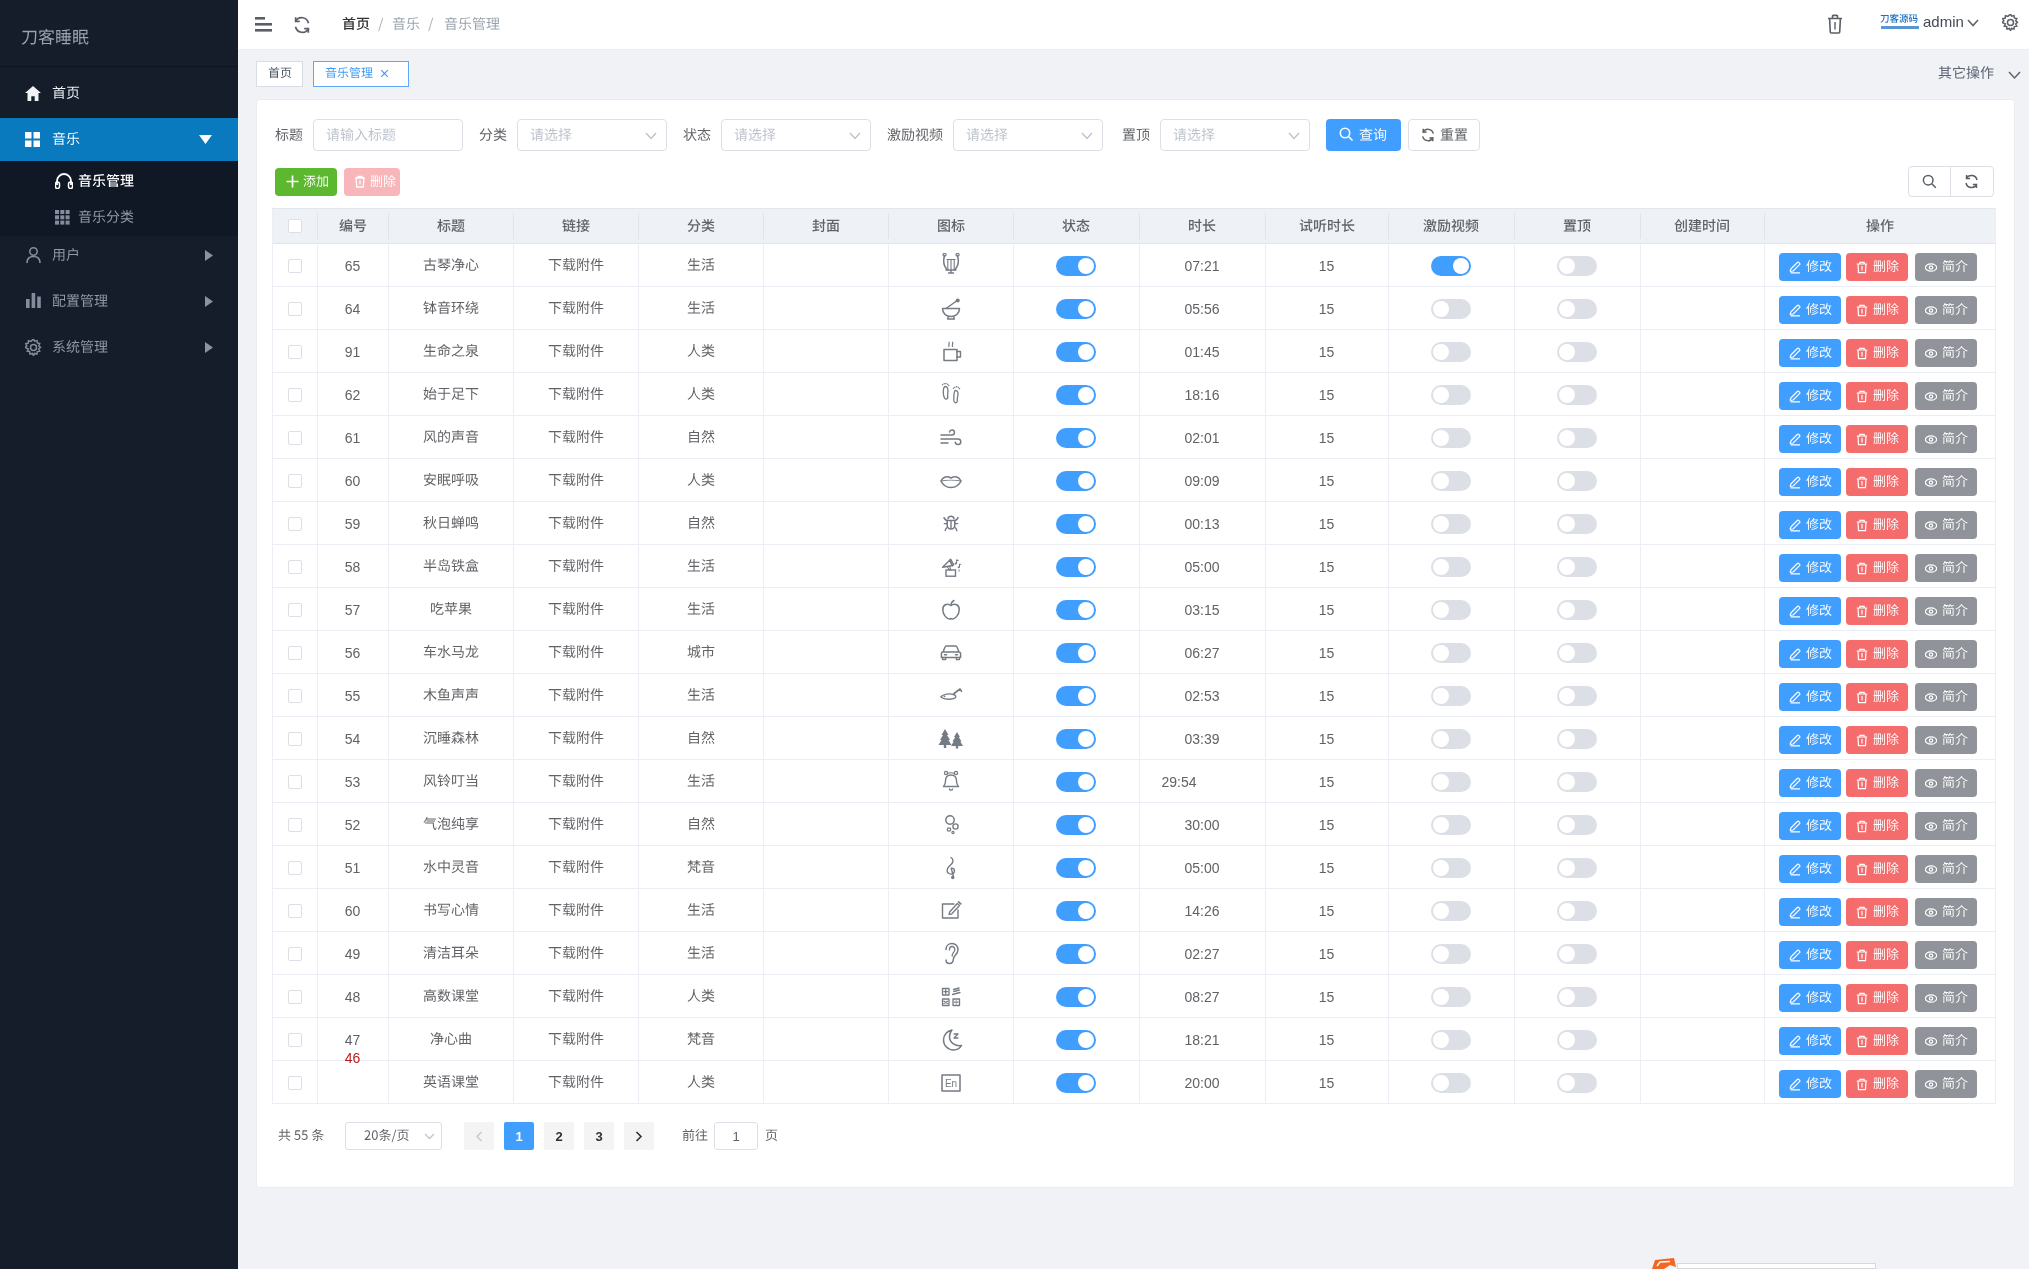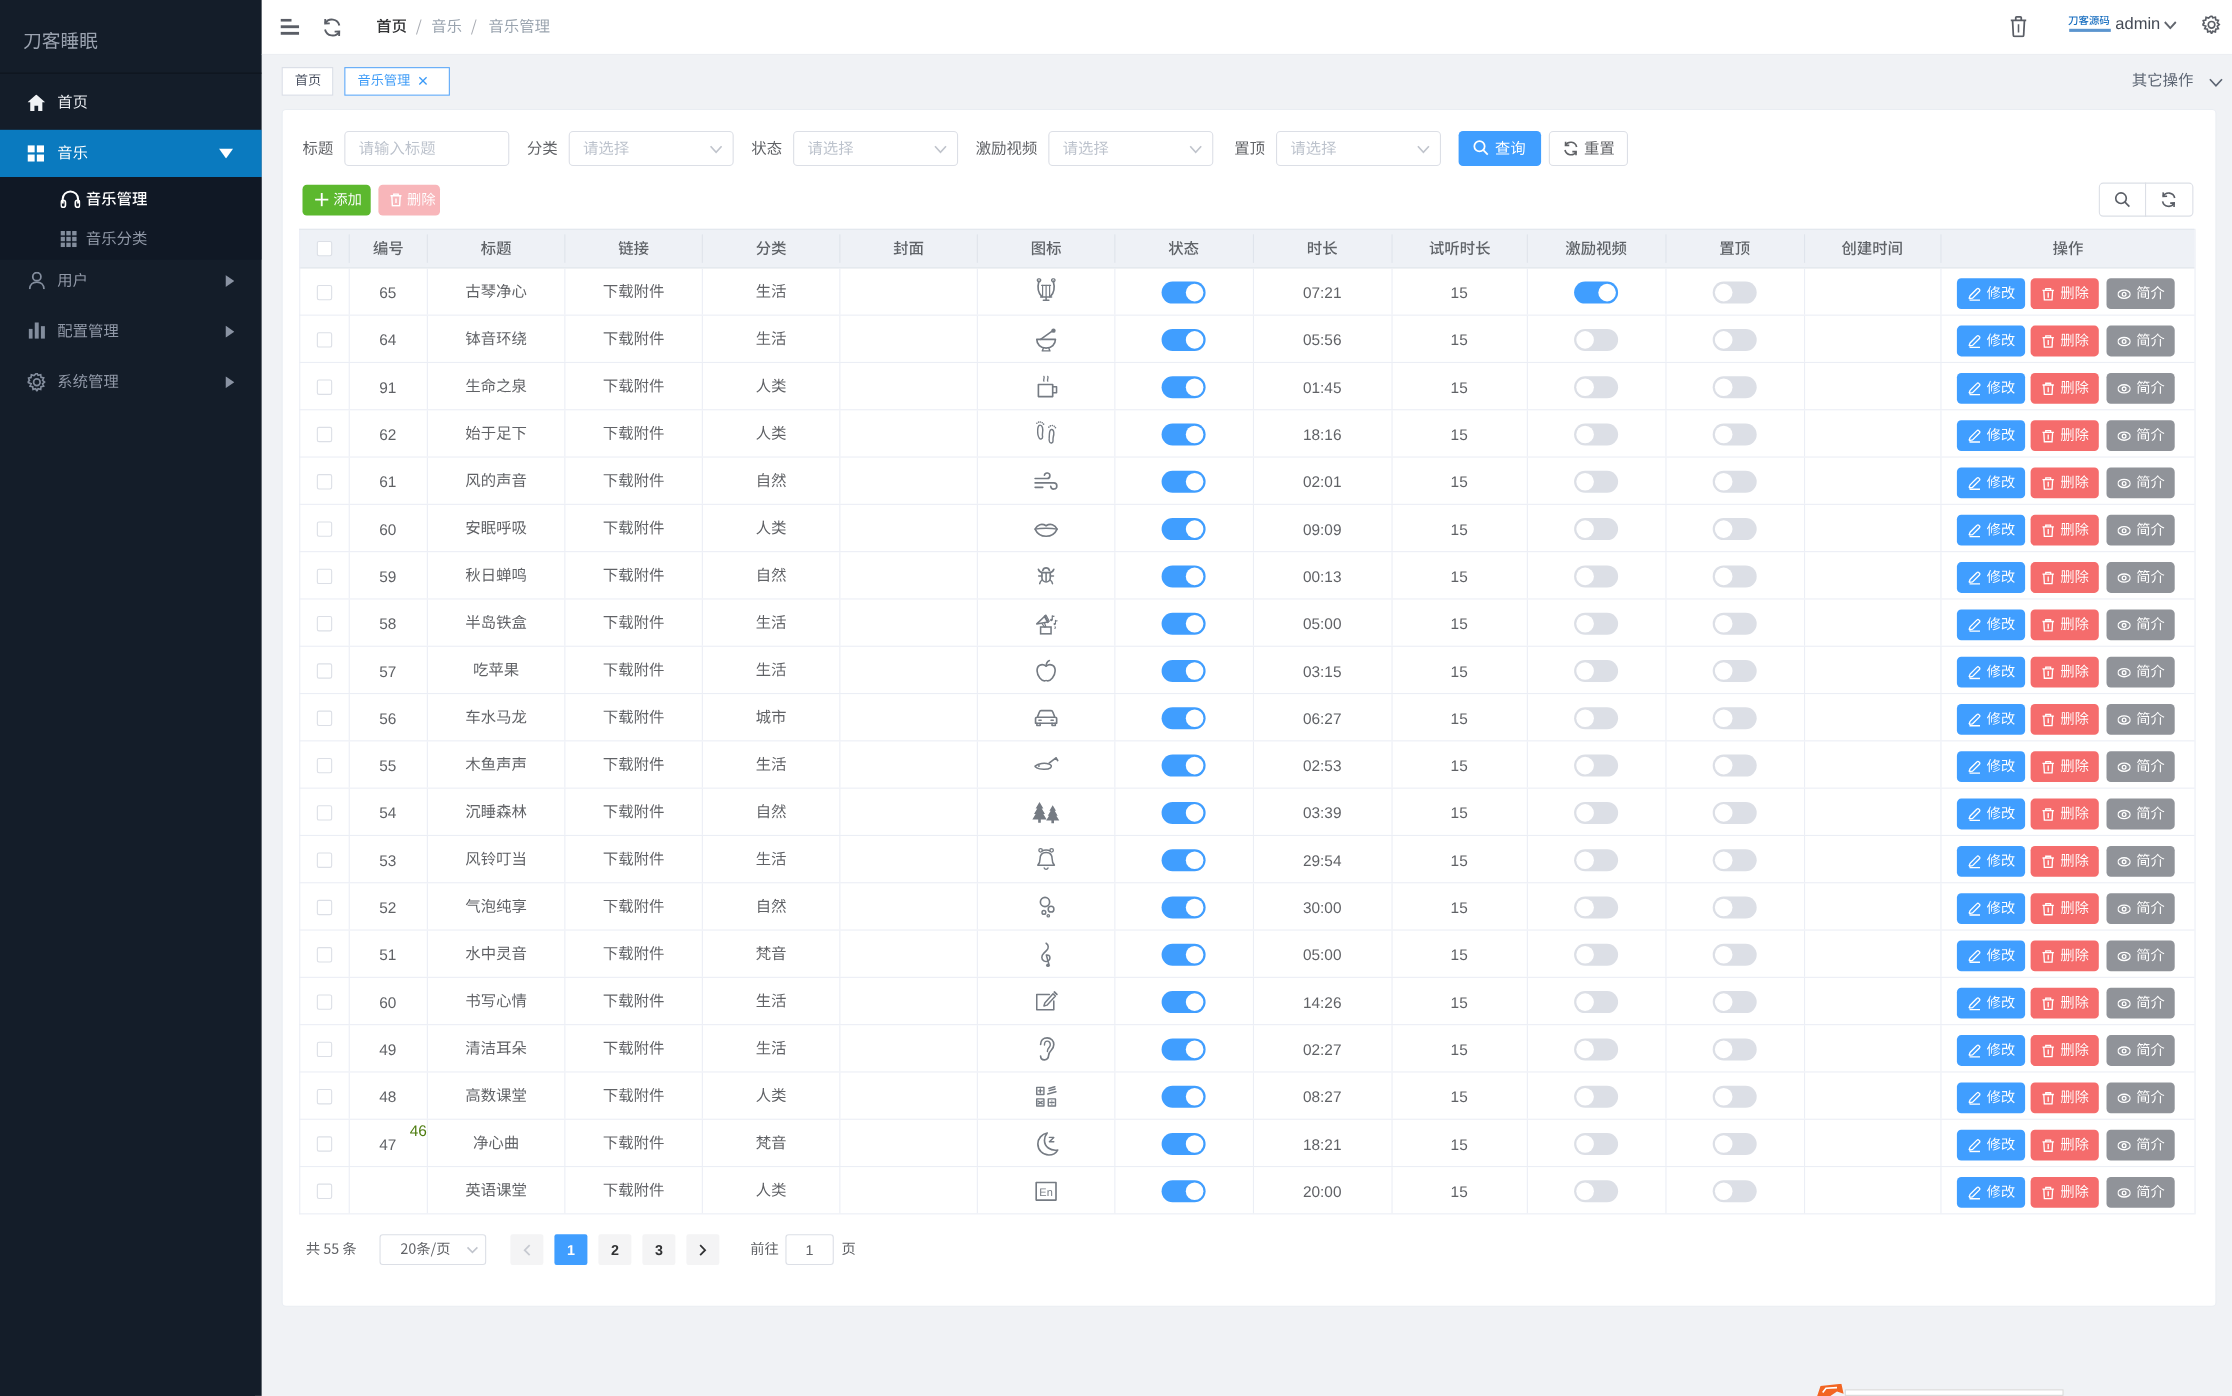--- a/index.html
+++ b/index.html
@@ -2067,21 +2067,21 @@
       <svg width="26" height="26" viewBox="0 0 26 26" style="display:block;">
         <path d="M13 6 C9 6 7.5 9 7.5 12 C7.5 15 6.5 16.5 5.5 17.5 H20.5 C19.5 16.5 18.5 15 18.5 12 C18.5 9 17 6 13 6 Z" fill="none" stroke="#757b83" stroke-width="1.4" stroke-linecap="round" stroke-linejoin="round"></path>
         <path d="M11.3 20 a1.8 1.8 0 0 0 3.4 0" fill="none" stroke="#757b83" stroke-width="1.3" stroke-linecap="round" stroke-linejoin="round"></path>
         <circle cx="8" cy="4" r="1.6" fill="none" stroke="#757b83" stroke-width="1.2"></circle>
         <circle cx="18" cy="4" r="1.6" fill="none" stroke="#757b83" stroke-width="1.2"></circle>
         <path d="M9.5 4.5 C11 3.5 15 3.5 16.5 4.5" fill="none" stroke="#757b83" stroke-width="1.2" stroke-linecap="round" stroke-linejoin="round"></path>
       </svg>
     </div>
 <div style="position:absolute;left:1056px;top:771.5px;width:40px;height:20px;background:#409eff;border-radius:10px"></div>
 <div style="position:absolute;left:1078px;top:773.5px;width:16px;height:16px;background:#fff;border-radius:8px"></div>
-<div style="position:absolute;left:1139px;top:773.5px;width:126px;font:14px 'Liberation Sans',sans-serif;color:#606266;text-align:center">29:54</div>
+<div style="position:absolute;left:1116px;top:773.5px;width:126px;font:14px 'Liberation Sans',sans-serif;color:#606266;text-align:center">29:54</div>
 <div style="position:absolute;left:1265px;top:773.5px;width:123px;font:14px 'Liberation Sans',sans-serif;color:#606266;text-align:center">15</div>
 <div style="position:absolute;left:1431px;top:771.5px;width:40px;height:20px;background:#dcdfe6;border-radius:10px"></div>
 <div style="position:absolute;left:1433px;top:773.5px;width:16px;height:16px;background:#fff;border-radius:8px"></div>
 <div style="position:absolute;left:1557px;top:771.5px;width:40px;height:20px;background:#dcdfe6;border-radius:10px"></div>
 <div style="position:absolute;left:1559px;top:773.5px;width:16px;height:16px;background:#fff;border-radius:8px"></div>
 <div style="position:absolute;left:1779px;top:769px;width:62px;height:28px;background:#409eff;border-radius:4px"></div>
 <div style="position:absolute;left:1789px;top:777px;">
       <svg width="12" height="13" viewBox="0 0 12 13" style="display:block;">
         <path d="M1 10.5 L2 7.8 L8.3 1.5 a1.1 1.1 0 0 1 1.6 0 l0.6 0.6 a1.1 1.1 0 0 1 0 1.6 L4.2 10 L1 10.5 M1.5 11.8 H11" fill="none" stroke="#fff" stroke-width="1.2"></path>
       </svg>
@@ -2743,21 +2743,21 @@
 <div style="position:absolute;left:763px;top:1061px;width:1px;height:42px;background:#ebeef5"></div>
 <div style="position:absolute;left:888px;top:1061px;width:1px;height:42px;background:#ebeef5"></div>
 <div style="position:absolute;left:1013px;top:1061px;width:1px;height:42px;background:#ebeef5"></div>
 <div style="position:absolute;left:1139px;top:1061px;width:1px;height:42px;background:#ebeef5"></div>
 <div style="position:absolute;left:1265px;top:1061px;width:1px;height:42px;background:#ebeef5"></div>
 <div style="position:absolute;left:1388px;top:1061px;width:1px;height:42px;background:#ebeef5"></div>
 <div style="position:absolute;left:1514px;top:1061px;width:1px;height:42px;background:#ebeef5"></div>
 <div style="position:absolute;left:1640px;top:1061px;width:1px;height:42px;background:#ebeef5"></div>
 <div style="position:absolute;left:1764px;top:1061px;width:1px;height:42px;background:#ebeef5"></div>
 <div style="position:absolute;left:288px;top:1075.5px;width:14px;height:14px;background:#fff;border:1px solid #dcdfe6;border-radius:2px;box-sizing:border-box"></div>
-<div style="position:absolute;left:317px;top:1020px;width:71px;font:14px 'Liberation Sans',sans-serif;color:#4d7c0f;text-align:right">46</div>
+<div style="position:absolute;left:317px;top:1050px;width:71px;font:14px 'Liberation Sans',sans-serif;color:#b91c1c;text-align:center">46</div>
 <div style="position:absolute;left:422.5px;top:1074.5px;">
       <svg width="56" height="15" style="display:block">
         <g fill="#606266" transform="translate(0,11.8) scale(0.014000,-0.014000)">
           <use href="#r82f1" x="0"></use>
           <use href="#r8bed" x="1000"></use>
           <use href="#r8bfe" x="2000"></use>
           <use href="#r5802" x="3000"></use>
         </g>
       </svg>
     </div>

